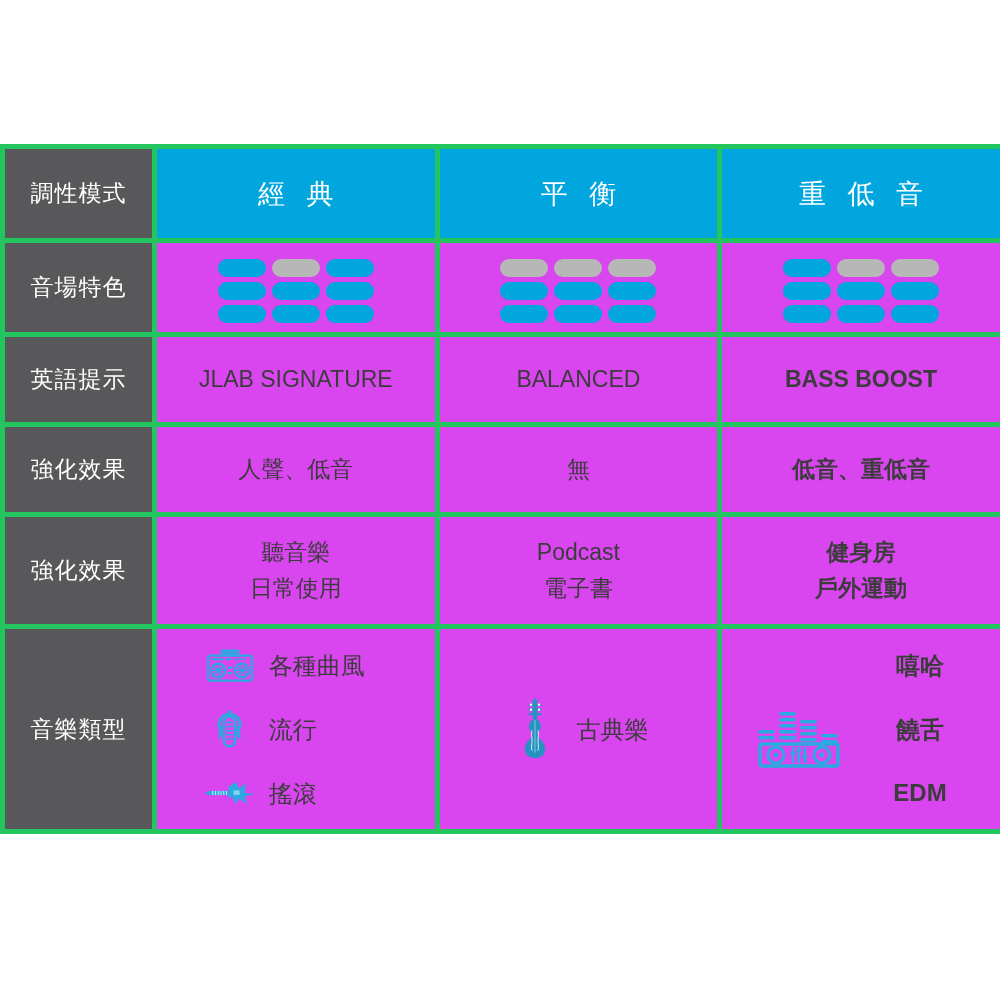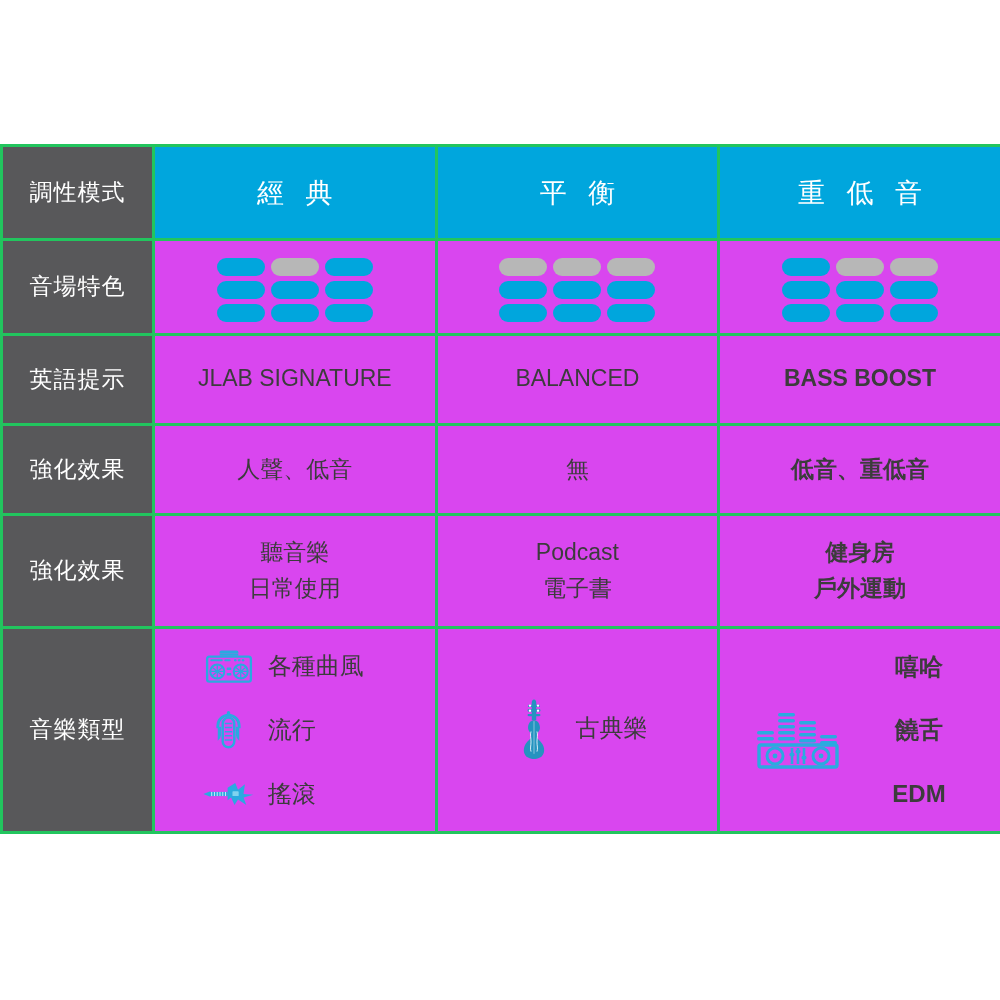--- a/index.html
+++ b/index.html
@@ -27,21 +27,21 @@
     width: 1000px;
     height: 690px;
     border-collapse: collapse;
     table-layout: fixed;
   }
 
   #spec-table col.c-label { width: 152px; }
   #spec-table col.c-data  { width: 282.6px; }
 
   #spec-table td {
-    border: 3px solid #22c55e;
+    border: 5px solid #22c55e;
     padding: 0;
     vertical-align: middle;
     text-align: center;
   }
 
   
   td.rowlabel {
     background: #58585a;
     color: #ffffff;
     font-size: 23px;
@@ -128,21 +128,21 @@
   .genre-label { font-size: 24px; color: #3c3c3c; text-align: left; width: 120px; }
 
   
   .genre-single {
     display: flex;
     align-items: center;
     justify-content: center;
     gap: 14px;
     height: 100%;
   }
-  .genre-single .genre-label { width: auto; font-family: Liberation Mono, monospace; }
+  .genre-single .genre-label { width: auto; }
 
   
   .genre-split {
     display: flex;
     align-items: center;
     justify-content: center;
     gap: 22px;
     height: 100%;
   }
   .genre-split .big-icon { width: 96px; height: 78px; flex: 0 0 96px; }

